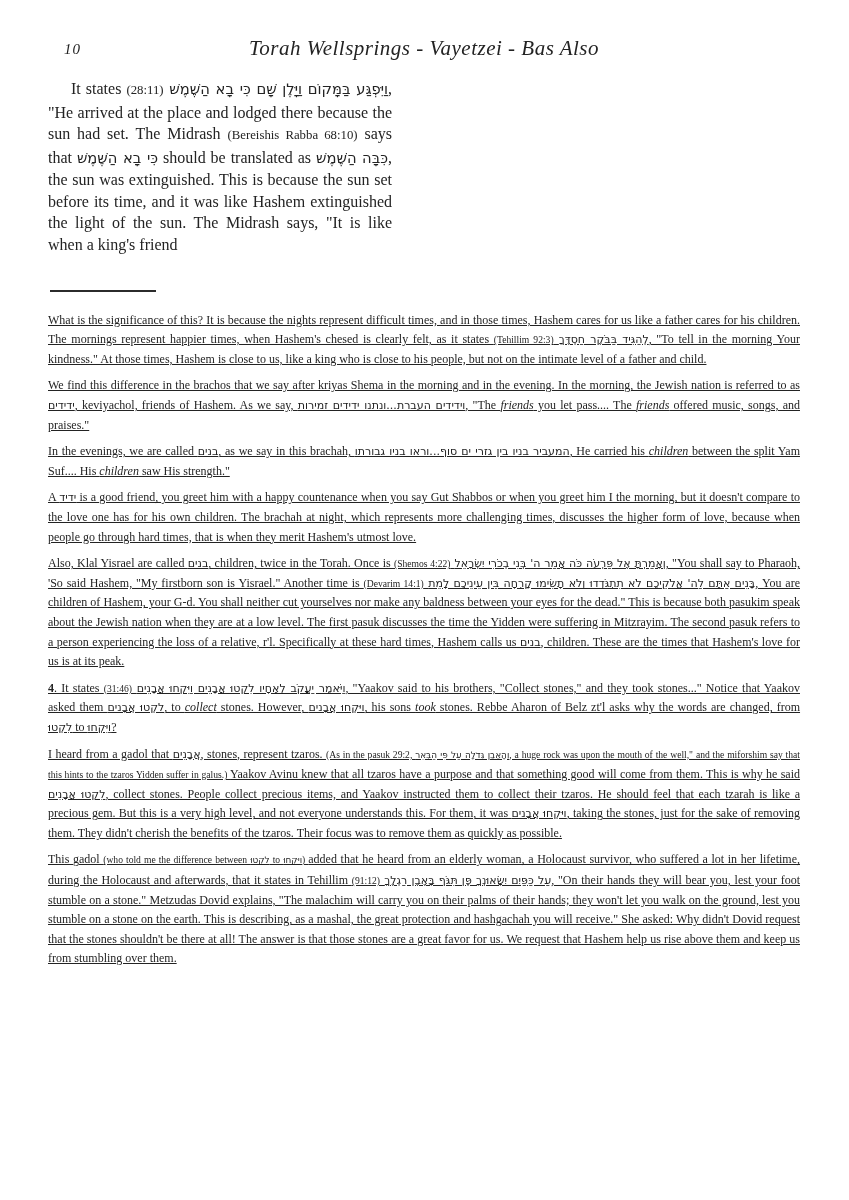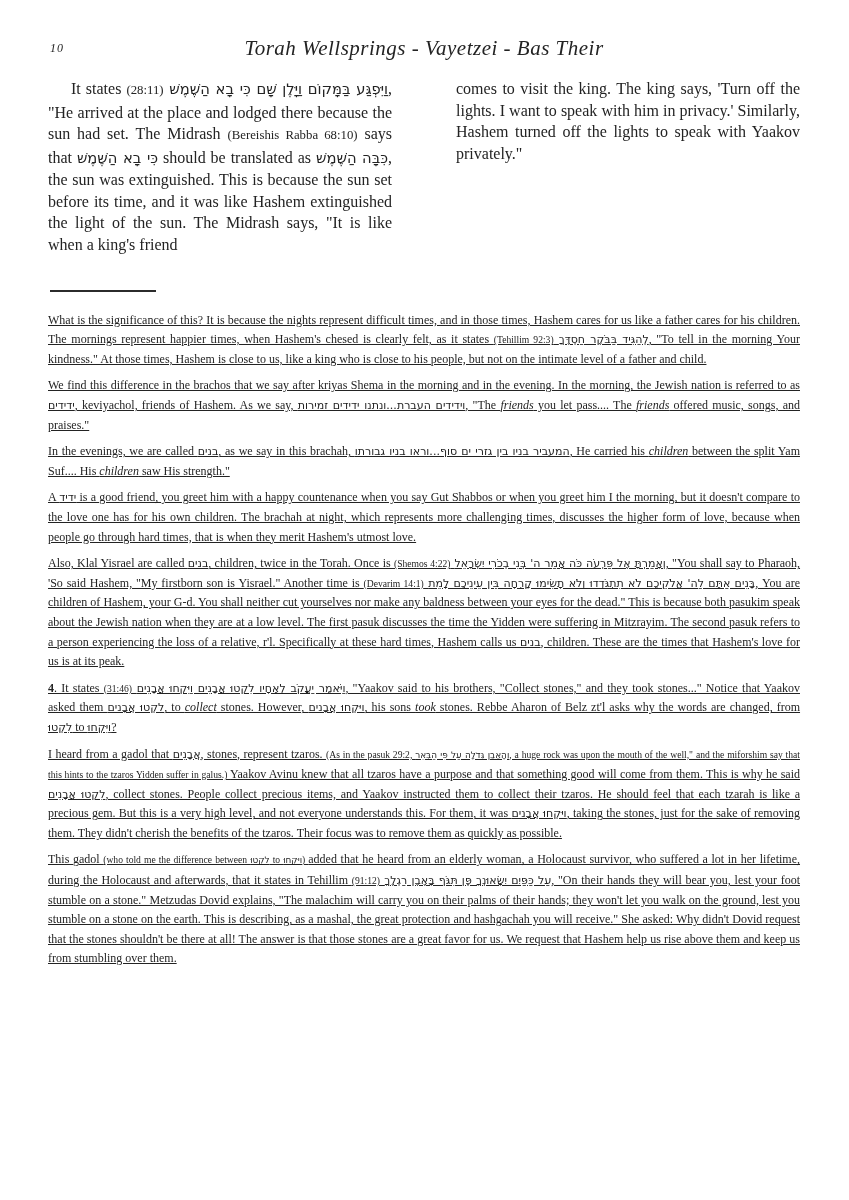--- a/index.html
+++ b/index.html
@@ -13,22 +13,22 @@
     width:849px;height:1200px;
     background:var(--bg);
     color:var(--text);
     font-family:"Liberation Serif","DejaVu Serif",serif;
     padding:36px 49px 0 48px;
     overflow:hidden;
     position:relative;
   }
   header.pghead{position:relative;height:28px;}
   .pagenum{
-    position:absolute;left:2px;top:5px;
-    font-style:italic;font-size:12px;letter-spacing:1px;text-align:center;
+    position:absolute;left:16px;top:5px;
+    font-style:italic;font-size:15px;letter-spacing:1px;text-align:center;
   }
   .booktitle{
     position:absolute;left:50%;top:0;transform:translateX(-50%);
     font-style:italic;font-size:21px;white-space:nowrap;letter-spacing:.5px;
   }
   .columns{
     display:flex;gap:64px;
     margin-top:14px;
     font-size:16px;line-height:21.7px;
     text-align:justify;
@@ -58,29 +58,28 @@
   .r-ch{font-family:"DejaVu Serif","DejaVu Sans",serif;font-size:.74em;}
   .r-sup{vertical-align:super;font-size:.62em;line-height:0;}
 </style>
 </head>
 <body>
 
 <div class="page">
 
   <header class="pghead">
     <span class="pagenum">10</span>
-    <span class="booktitle">Torah Wellsprings - Vayetzei - Bas Their</span>
+    <span class="booktitle">Torah Wellsprings - Vayetzei - Bas Also</span>
   </header>
 
   <main class="columns">
     <div class="col">
         <p class="para indent"><span class="r-n">It states </span><span class="r-c">(28:11)</span><span class="r-h"> וַיִּפְגַּע בַּמָּקוֹם וַיָּלֶן שָׁם כִּי בָא הַשֶּׁמֶשׁ</span><span class="r-n">, "He arrived at the place and lodged there because the sun had set. The Midrash </span><span class="r-c">(Bereishis Rabba 68:10)</span><span class="r-n"> says that </span><span class="r-h">כִּי בָא הַשֶּׁמֶשׁ</span><span class="r-n"> should be translated as </span><span class="r-h">כִּבָּה הַשֶּׁמֶשׁ</span><span class="r-n">, the sun was extinguished. This is because the sun set before its time, and it was like Hashem extinguished the light of the sun. The Midrash says, "It is like when a king's friend</span></p>
       </div>
     <div class="col">
-        <p class="para"><span class="r-n">comes to visit the king. The king says, 'Turn off the lights. I want to speak with him in privacy.' Similarly, Hashem turned off the lights to speak with Yaakov privately."</span></p>
       </div>
   </main>
 
   <div class="fnsep"></div>
 
   <section class="footnotes">
       <p class="para"><span class="r-n">What is the significance of this? It is because the nights represent difficult times, and in those times, Hashem cares for us like a father cares for his children. The mornings represent happier times, when Hashem's chesed is clearly felt, as it states </span><span class="r-c">(Tehillim 92:3)</span><span class="r-h"> לְהַגִּיד בַּבֹּקֶר חַסְדֶּךָ</span><span class="r-n">,  "To tell in the morning Your kindness." At those times, Hashem is close to us, like a king who is close to his people, but not on the intimate level of a father and child.</span></p>
       <p class="para"><span class="r-n">We find this difference in the brachos that we say after kriyas Shema in the morning and in the evening. In the morning, the Jewish nation is referred to as </span><span class="r-h">ידידים</span><span class="r-n">, keviyachol, friends of Hashem. As we say, </span><span class="r-h">וידידים העברת...ונתנו ידידים זמירות</span><span class="r-n">, "The </span><span class="r-i">friends</span><span class="r-n"> you let pass.... The </span><span class="r-i">friends</span><span class="r-n"> offered music, songs, and praises."</span></p>
       <p class="para"><span class="r-n">In the evenings, we are called </span><span class="r-h">בנים</span><span class="r-n">, as we say in this brachah, </span><span class="r-h">המעביר בניו בין גזרי ים סוף...וראו בניו גבורתו</span><span class="r-n">, He carried his </span><span class="r-i">children</span><span class="r-n"> between the split Yam Suf.... His </span><span class="r-i">children</span><span class="r-n"> saw His strength."</span></p>
       <p class="para"><span class="r-n">A </span><span class="r-h">ידיד</span><span class="r-n"> is a good friend, you greet him with a happy countenance when you say Gut Shabbos or when you greet him I the morning, but it doesn't compare to the love one has for his own children. The brachah at night, which represents more challenging times, discusses the higher form of love, because when people go through hard times, that is when they merit Hashem's utmost love.</span></p>

